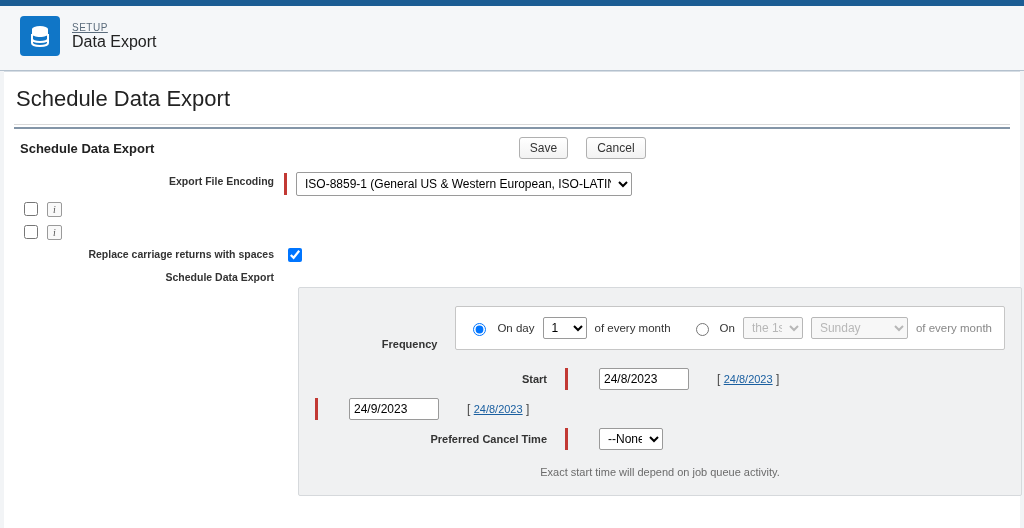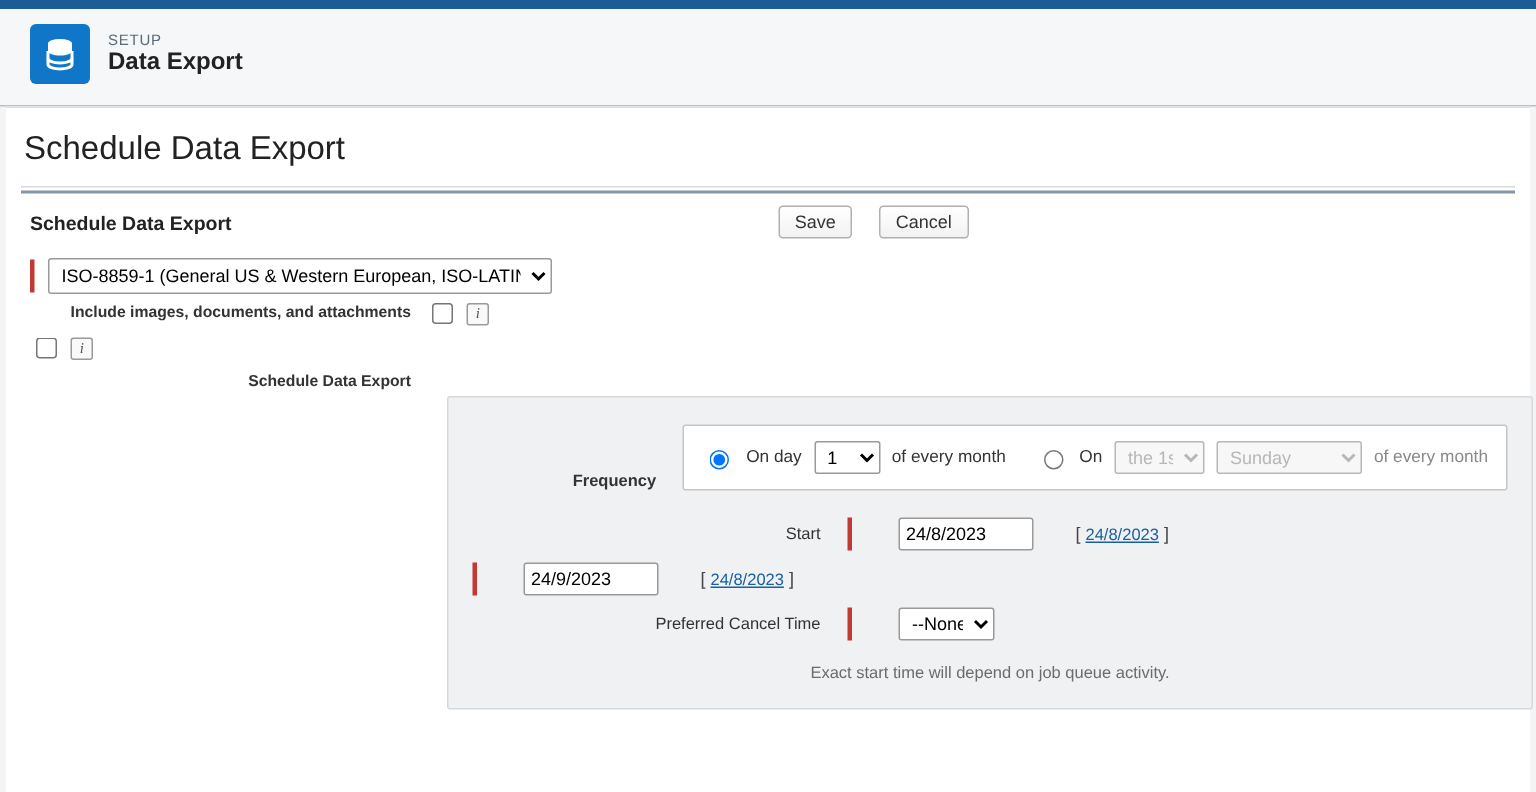--- a/index.html
+++ b/index.html
@@ -20,22 +20,22 @@
     border-bottom: 1px solid #b4c1ce;
   }
   .app-icon {
     width: 40px; height: 40px;
     background: #1076c7;
     border-radius: 4px;
     display: flex; align-items: center; justify-content: center;
     margin-right: 12px;
   }
   .app-icon svg { width: 24px; height: 24px; fill: #fff; }
-  .app-eyebrow { font-size: 10px; color: #5a6b7b; letter-spacing: .5px; }
-  .app-title { font-size: 16px; font-weight: bold; color: #222; }
+  .app-eyebrow { font-size: 10px; color: #5a6b7b; letter-spacing: .5px; text-decoration: underline; }
+  .app-title { font-size: 16px; font-weight: normal; color: #222; }
 
   .page-body {
     background: #fff;
     margin: 0 4px;
     min-height: 470px;
     padding: 10px 10px 14px 10px;
     border-top: 1px solid #d6dde4;
   }
   .page-title {
     font-size: 22px; font-weight: 400; color: #222;
@@ -112,21 +112,21 @@
   .freq-box .sup { color: #888; }
   .sel-small { height: 22px; font-size: 12px; }
   .sel-day { width: 44px; }
   .sel-ord { width: 60px; }
   .sel-wd { width: 97px; }
   .sel-disabled { color: #999; background: #f5f5f5; }
 
   .date-row { display: flex; align-items: center; margin-bottom: 8px; }
   .date-label {
     width: 250px; text-align: right;
-    font-size: 11px; color: #333; font-weight: normal;
+    font-size: 11px; color: #333; font-weight: bold;
     padding-right: 18px;
   }
   .date-input-wrap { display: flex; align-items: center; gap: 28px; }
   .date-input { width: 90px; height: 22px; }
   .date-hint { font-size: 11px; color: #1a5fa0; text-decoration: underline; }
   .date-hint-wrap { color: #444; }
 
   .note {
     text-align: center; color: #6b6b6b; font-size: 11px;
     margin: 16px 0 1px 0;
@@ -162,43 +162,49 @@
       <div class="section-title">Schedule Data Export</div>
       <div class="btn-row">
         <button class="btn">Save</button>
         <button class="btn">Cancel</button>
       </div>
     </div>
 
     <div class="form-area">
 
       <div class="form-row">
+        <div class="form-label">Export File Encoding</div>
         <div class="form-ctrl">
           <span class="req-bar"></span>
           <select class="sel-encoding">
             <option>ISO-8859-1 (General US &amp; Western European, ISO-LATIN-1)</option>
           </select>
         </div>
       </div>
 
       <div class="form-row">
-        <div class="form-label">Include images, documents, and attachments</div>
         <div class="form-ctrl">
           <input type="checkbox" class="chk" style="">
           <span class="info-icon">i</span>
         </div>
       </div>
 
       <div class="form-row">
         <div class="form-ctrl">
           <input type="checkbox" class="chk" style="">
           <span class="info-icon">i</span>
         </div>
       </div>
 
+      <div class="form-row">
+        <div class="form-label">Replace carriage returns with spaces</div>
+        <div class="form-ctrl">
+          <input type="checkbox" class="chk" checked="" style="">
+        </div>
+      </div>
 
       <div class="form-row">
         <div class="form-label">Schedule Data Export</div>
         <div class="form-ctrl"></div>
       </div>
 
       <div class="schedule-panel">
 
         <div class="freq-row">
           <div class="freq-label">Frequency</div>

